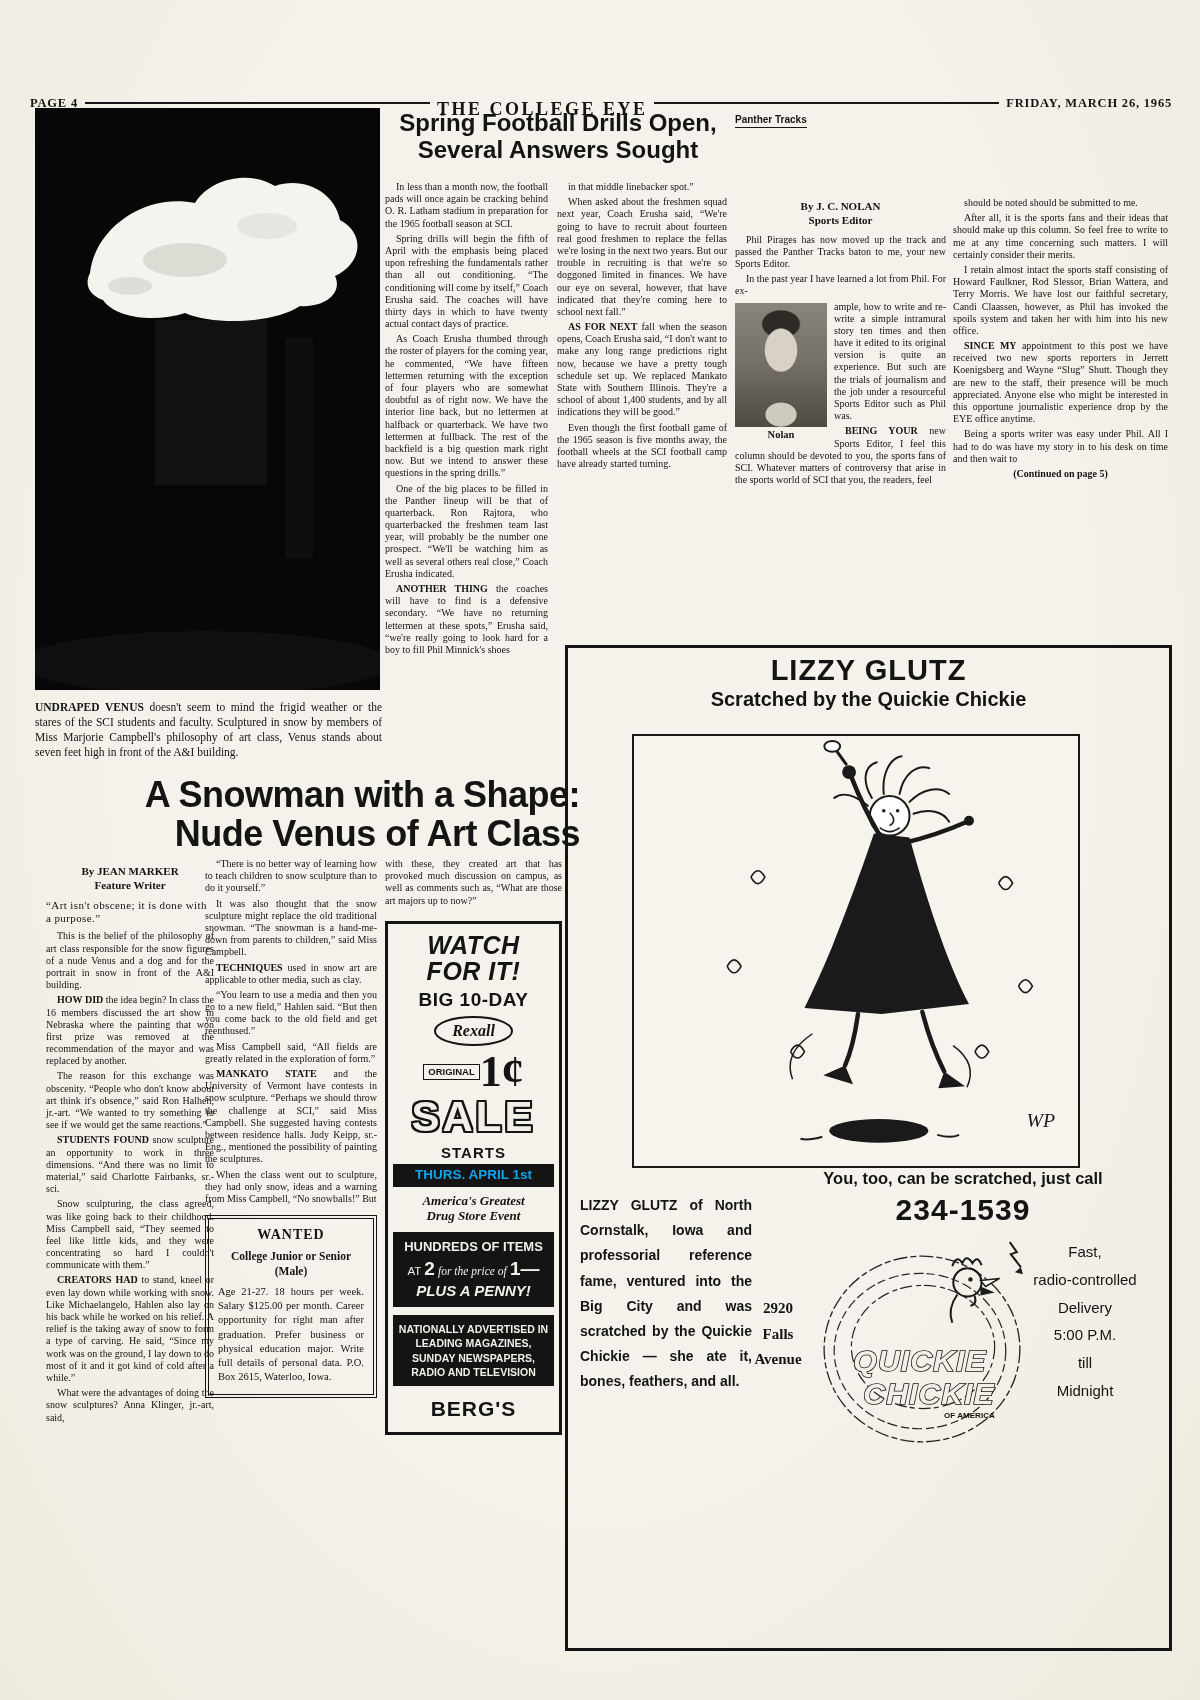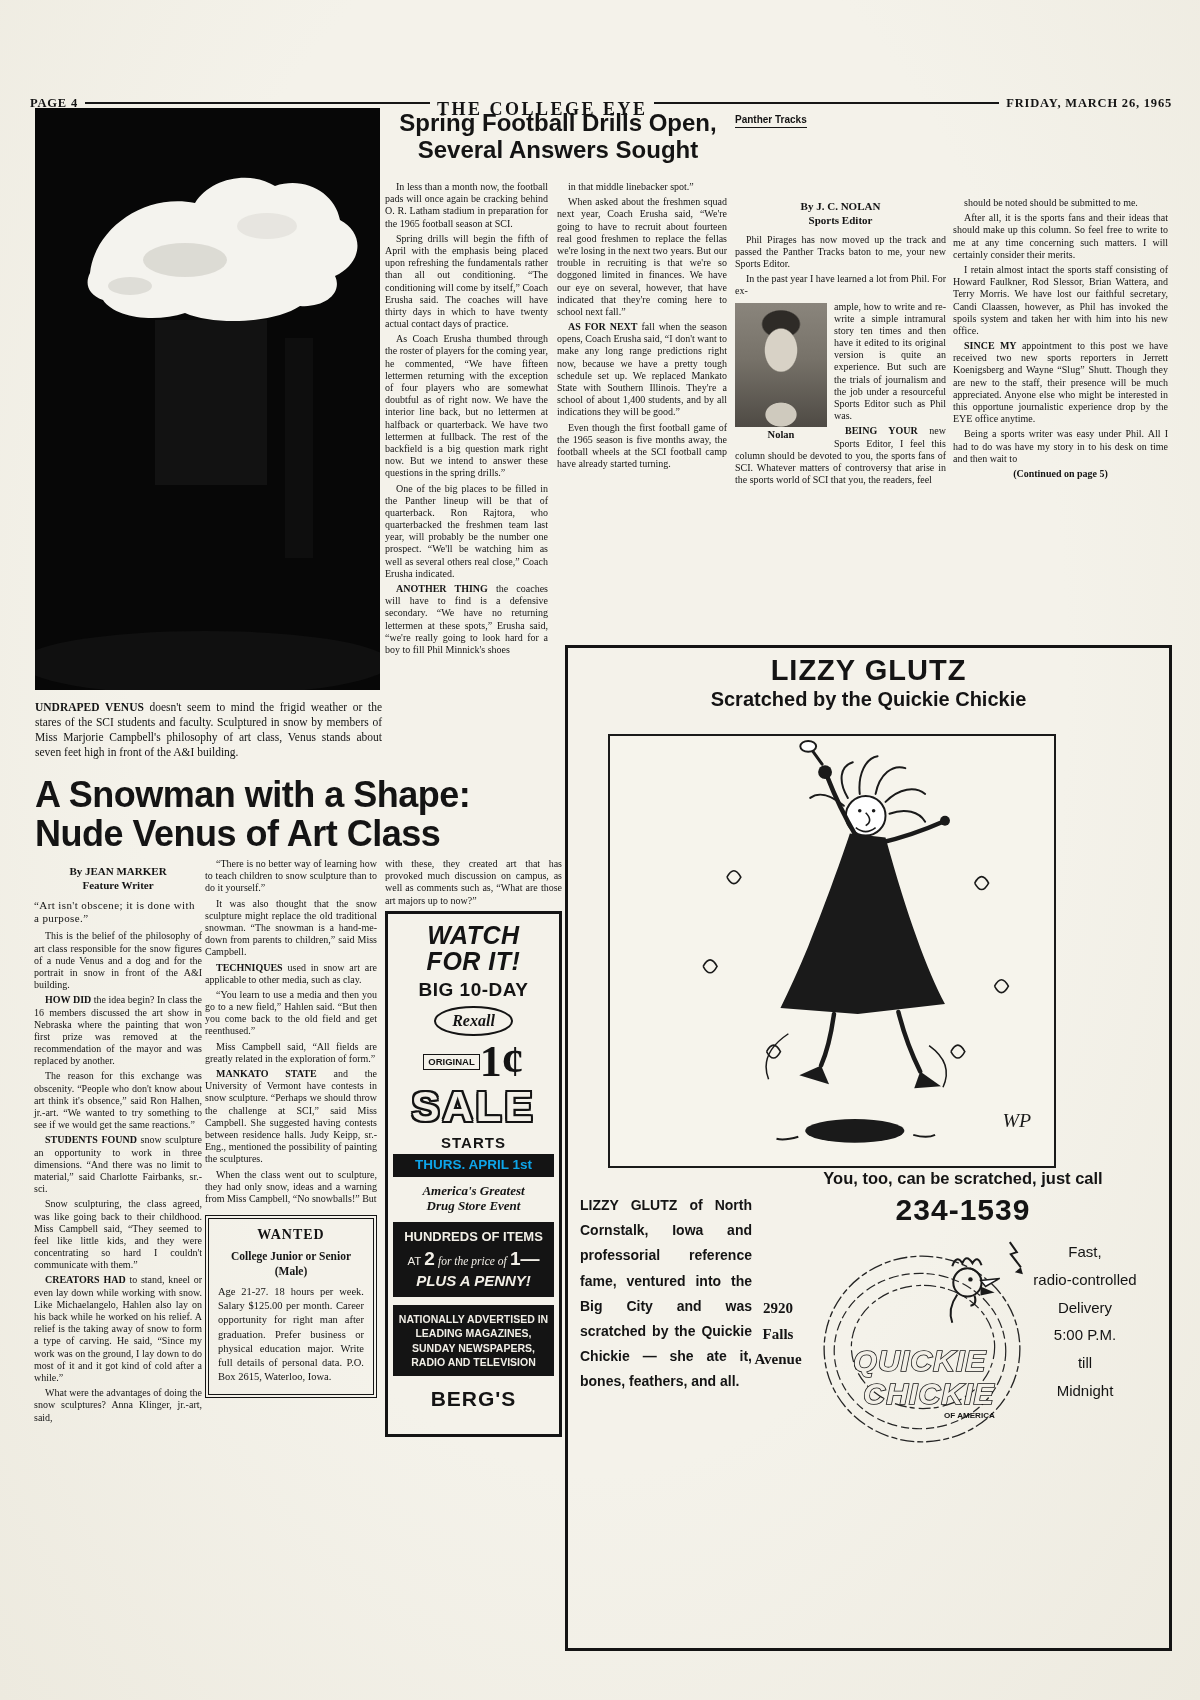--- a/index.html
+++ b/index.html
@@ -1,21 +1,21 @@
 <!DOCTYPE html>
 <html><head>
 <meta charset="utf-8">
 <style>
   html,body{margin:0;padding:0;background:#d8d5cc;}
   .page{
     position:relative;width:1200px;height:1700px;margin:0 auto;
     background:radial-gradient(ellipse at 50% 40%, #f4f2ea 55%, #edeadf 100%);
     color:#141414;font-family:"Liberation Serif",serif;overflow:hidden;
   }
-  .sans{font-family:"Liberation Sans",sans-serif;}
+  .sans{font-family:"Liberation Sans",sans-serif;text-align:right;}
 
   
   .masthead{position:absolute;left:30px;right:28px;top:86px;display:flex;align-items:center;gap:7px;}
   .mh-side{font-weight:bold;font-size:12.5px;letter-spacing:.8px;white-space:nowrap;}
   .mh-title{font-weight:bold;font-size:18px;letter-spacing:2.5px;white-space:nowrap;margin-top:13px;}
   .rule{flex:1;border-top:2px solid #161616;height:0;}
 
   
   .col{position:absolute;text-align:justify;font-size:10px;line-height:1.22;}
   .para{margin:0 0 3px;text-indent:11px;}
@@ -47,34 +47,34 @@
       radial-gradient(ellipse 26px 20px at 50% 90%, #cfcabe 58%, rgba(0,0,0,0) 62%),
       radial-gradient(ellipse 27px 36px at 50% 38%, #d8d2c6 58%, rgba(0,0,0,0) 62%),
       radial-gradient(ellipse 33px 24px at 50% 17%, #2e2b27 55%, rgba(0,0,0,0) 60%),
       linear-gradient(180deg,#8a857c 0%,#777269 45%,#4e4a44 100%);}
   .nolan figcaption{font-weight:bold;font-size:10.5px;text-align:center;padding-top:2px;}
   .continued{font-weight:bold;text-align:center;margin-top:2px;text-indent:0;}
 
   
   .sn-headline{position:absolute;left:35px;top:776px;width:545px;margin:0;
     font-size:36px;line-height:1.08;font-weight:bold;letter-spacing:-.5px;}
-  .sn-col1{left:34px;top:862px;width:168px;}
+  .sn-col1{left:46px;top:862px;width:168px;}
   .sn-col2{left:205px;top:858px;width:172px;}
   .sn-col3{left:385px;top:858px;width:177px;}
   .quote{font-size:11px;letter-spacing:.4px;margin:0 0 5px;text-indent:0;text-align:left;}
 
   
   .wanted{border:1.5px solid #141414;padding:2px;margin-top:10px;}
   .wanted-inner{border:1px solid #141414;padding:7px 9px 10px;}
   .wanted-title{text-align:center;font-weight:bold;font-size:14px;letter-spacing:1px;margin-bottom:6px;}
   .wanted-sub{text-align:center;font-weight:bold;font-size:11.5px;line-height:1.3;}
   .wanted-body{font-size:10.5px;line-height:1.35;text-align:justify;margin-top:6px;}
 
   
-  .rexall{border:3px solid #141414;margin-top:4px;padding:8px 5px 22px;text-align:center;
+  .rexall{border:3px solid #141414;margin-top:14px;padding:8px 5px 10px;text-align:center;
     font-family:"Liberation Sans",sans-serif;}
   .rx-watch{font-style:italic;font-weight:bold;font-size:25px;line-height:1.05;letter-spacing:.5px;}
   .rx-big{font-weight:bold;font-size:19px;margin-top:4px;letter-spacing:.5px;}
   .rx-brand{display:inline-block;border:2px solid #141414;border-radius:50%;padding:3px 16px;
     font-family:"Liberation Serif",serif;font-style:italic;font-weight:bold;font-size:16px;margin-top:5px;}
   .rx-orig-row{display:flex;align-items:center;justify-content:center;gap:0;margin-top:4px;}
   .rx-original{border:1.5px solid #141414;padding:1px 4px;font-size:9.5px;font-weight:bold;}
   .rx-cent{font-family:"Liberation Serif",serif;font-weight:bold;font-size:44px;line-height:1;}
   .rx-sale{font-weight:bold;font-size:42px;line-height:1;letter-spacing:3px;color:#f2efe7;margin-top:2px;
     text-shadow:-2px 0 #141414,2px 0 #141414,0 -2px #141414,0 2px #141414,
@@ -89,21 +89,21 @@
   .rx-mid{font-family:"Liberation Serif",serif;font-style:italic;}
   .rx-p3{font-weight:bold;font-style:italic;font-size:15px;margin-top:2px;}
   .rx-adv{font-weight:bold;font-size:10.5px;line-height:1.35;}
   .rx-store{font-weight:bold;font-size:21px;letter-spacing:1px;margin-top:10px;}
 
   
   .lizzy{position:absolute;left:565px;top:645px;width:601px;height:1000px;border:3px solid #141414;}
   .lz-title1{position:absolute;top:6px;left:0;width:100%;text-align:center;
     font-weight:bold;font-size:29px;letter-spacing:1px;}
   .lz-title2{position:absolute;top:40px;left:0;width:100%;text-align:center;font-weight:bold;font-size:20px;}
-  .lz-cartoon{position:absolute;left:40px;top:86px;width:448px;height:434px;border:2.5px solid #1a1a1a;
+  .lz-cartoon{position:absolute;left:64px;top:86px;width:448px;height:434px;border:2.5px solid #1a1a1a;
     background:#f6f4ec;box-sizing:border-box;}
   .lz-body{position:absolute;left:12px;top:545px;width:172px;font-weight:bold;font-size:14px;
     line-height:1.8;text-align:justify;}
   .lz-call{position:absolute;left:195px;top:521px;width:400px;text-align:center;font-weight:bold;font-size:16.5px;}
   .lz-phone{position:absolute;left:195px;top:545px;width:400px;text-align:center;
     font-weight:bold;font-size:30px;letter-spacing:1px;}
   .lz-address{position:absolute;left:176px;top:648px;width:68px;text-align:center;
     font-family:"Liberation Serif",serif;font-weight:bold;font-size:15px;line-height:1.7;}
   .lz-logo{position:absolute;left:248px;top:588px;width:212px;height:222px;}
   .lz-delivery{position:absolute;left:438px;top:590px;width:158px;text-align:center;

